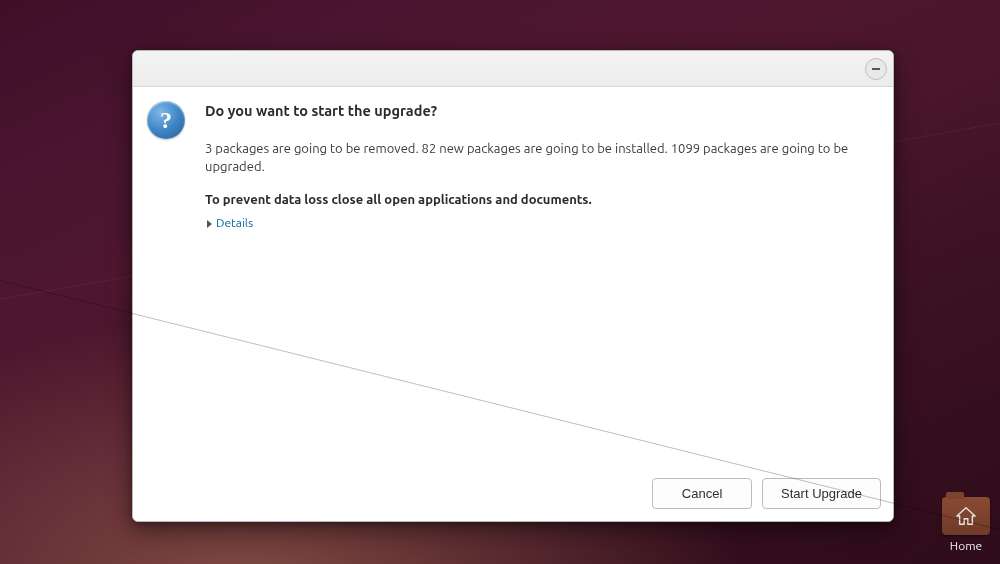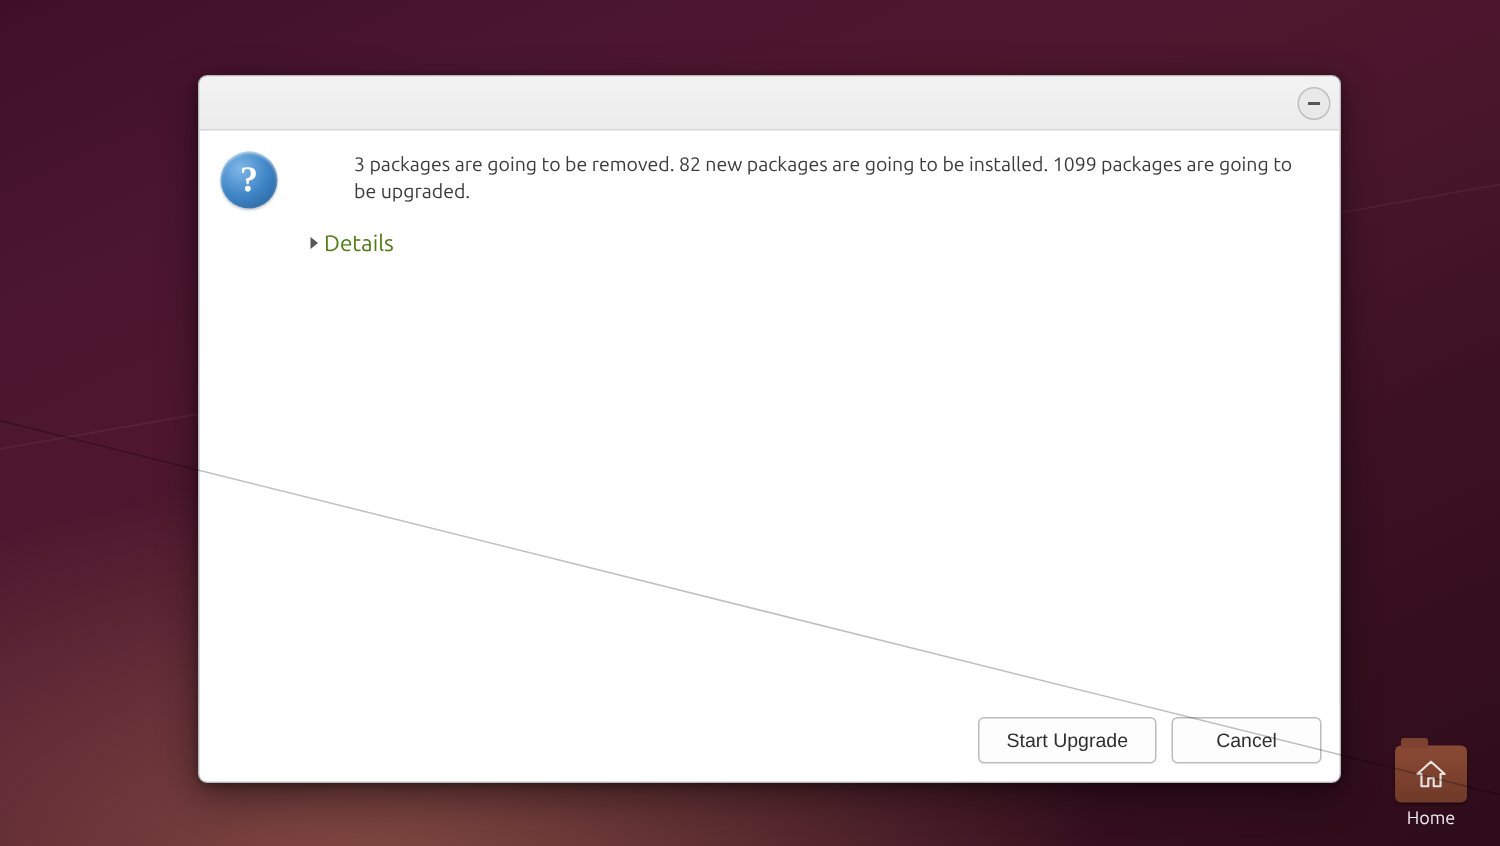--- a/index.html
+++ b/index.html
@@ -68,26 +68,26 @@
     .question-icon {
       width: 38px; height: 38px; border-radius: 50%;
       background: radial-gradient(circle at 35% 30%, #7fb7e8 0%, #3f86c6 50%, #245a93 100%);
       box-shadow: inset 0 1px 2px rgba(255,255,255,0.7), 0 1px 2px rgba(0,0,0,0.25);
       display:flex; align-items:center; justify-content:center;
       color: #fff; font-weight: bold; font-size: 24px; font-family: Georgia, serif;
     }
 
     .text-col { flex: 1 1 auto; font-size: 13px; color: #3b3b3b; line-height: 1.4; }
     .text-col h1 { font-size: 14.5px; font-weight: 700; color:#2b2b2b; margin-bottom: 18px; }
-    .text-col p { margin-bottom: 14px; margin-left: 31px; }
+    .text-col p { margin-bottom: 14px; }
     .text-col .warn { font-weight: 700; color:#2b2b2b; margin-bottom: 6px;}
     .details {
       display: inline-flex; align-items: center;
       cursor: pointer; user-select: none;
-      font-size: 15px; color:#4d7c0f;
+      font-size: 12px; color:#0369a1;
       gap: 4px; margin-left: 2px;
     }
     .chev {
       display:inline-block; width:0; height:0;
       border-top:4px solid transparent;
       border-bottom:4px solid transparent;
       border-left:5px solid #555;
     }
 
     .footer {
@@ -105,21 +105,21 @@
       border: 1px solid #bcbcbc;
       border-radius: 4px;
       font-size: 13px;
       color: #2f2f2f;
       cursor: pointer;
     }
 
     
     .desktop-icon {
       position: absolute;
-      right: 18px; bottom: 12px;
+      right: 6px; bottom: 12px;
       width: 56px;
       text-align: center;
       color: #f1eeee;
       font-size: 12px;
       cursor: pointer;
     }
     .folder {
       width: 48px; height: 38px;
       margin: 0 auto 4px;
       position: relative;
@@ -144,31 +144,33 @@
     <div class="min-btn">
       <span class="dash"></span>
     </div>
   </div>
 
   <div class="content">
     <div class="icon-col">
       <div class="question-icon">?</div>
     </div>
     <div class="text-col">
+      <h1>Do you want to start the upgrade?</h1>
       <p>3 packages are going to be removed. 82 new packages are going to be installed. 1099 packages are going to be upgraded.</p>
+      <p class="warn">To prevent data loss close all open applications and documents.</p>
       <div class="details">
         <span class="chev"></span>
         <span>Details</span>
       </div>
     </div>
   </div>
 
   <div class="footer">
+    <button class="btn">Cancel</button>
     <button class="btn">Start Upgrade</button>
-    <button class="btn">Cancel</button>
   </div>
 </div>
 
 <div class="desktop-icon">
   <div class="folder">
     <div class="house">
       <svg width="22" height="20" viewBox="0 0 24 22">
         <path d="M12 2 L22 11 H19 V20 H14 V14 H10 V20 H5 V11 H2 Z" fill="none" stroke="#e8e2df" stroke-width="1.6" stroke-linejoin="round"></path>
       </svg>
     </div>

